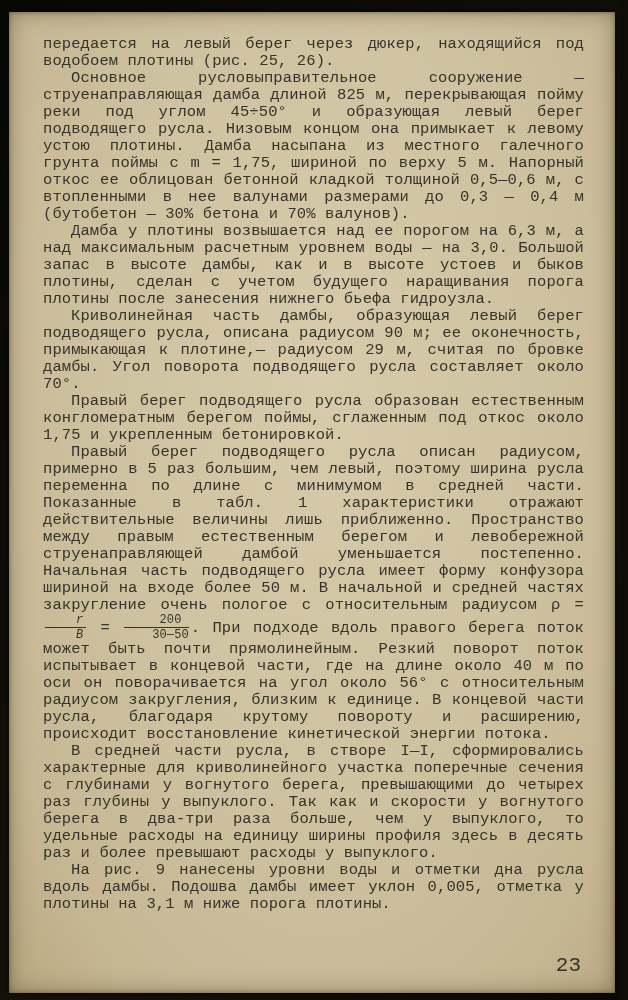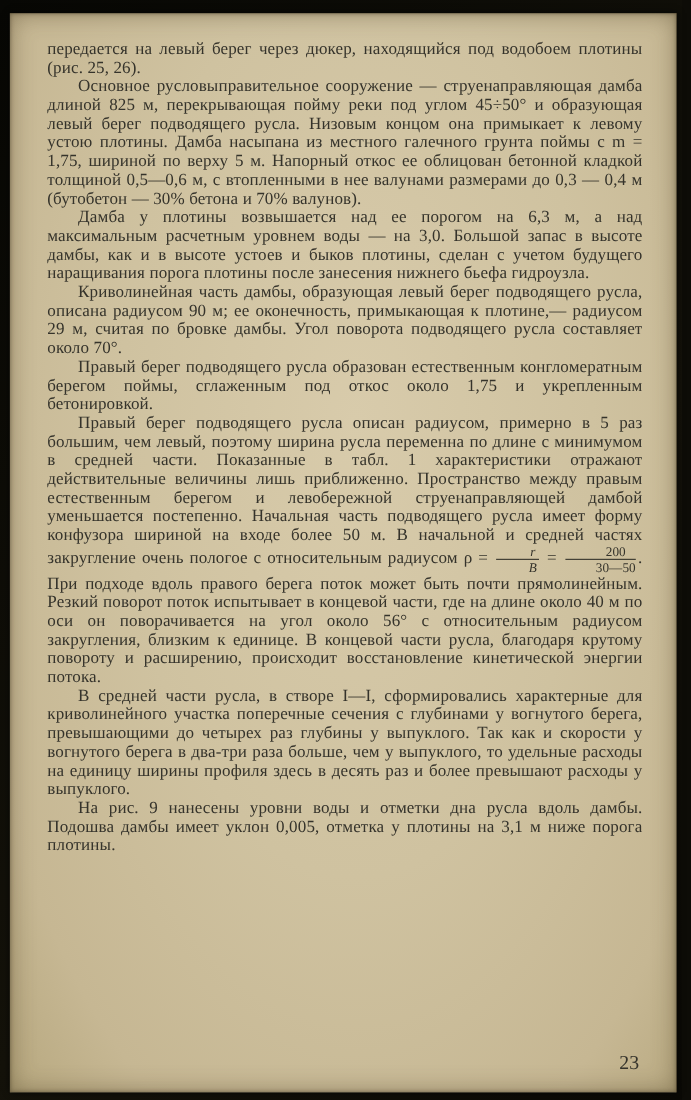--- a/index.html
+++ b/index.html
@@ -6,20 +6,21 @@
   body {
     width: 628px; height: 1000px;
     background: #0d0c07;
     font-family: "Liberation Serif", serif;
     overflow: hidden;
   }
   .scan {
     position: relative;
     width: 620px; height: 1000px;
     background: linear-gradient(135deg, #070704 0%, #14120a 60%, #0a0905 100%);
+    font-family: Liberation Mono, monospace;
   }
   .paper {
     position: absolute;
     left: 9px; top: 12px; right: 5px; bottom: 7px;
     background:
       radial-gradient(ellipse at 52% 38%, #d8cbab 0%, #cfc2a0 48%, #c6b793 82%, #b7a87f 100%);
     box-shadow:
       inset 0 0 22px rgba(70, 58, 32, 0.45),
       inset 0 0 4px rgba(40, 32, 16, 0.5),
       0 0 6px rgba(0,0,0,0.8);
@@ -51,21 +52,21 @@
     display: block;
     border-bottom: 1px solid #35332b;
     padding: 0 3px 1px 3px;
   }
   .frac .den { display: block; padding-top: 1px; }
   .frac.var { font-style: italic; }
   .page-number {
     position: absolute;
     right: 34px; bottom: 16px;
     color: #35332b;
-    font-size: 18px;
+    font-size: 21px;
   }
 </style>
 </head>
 <body>
 
 <div class="scan">
   <div class="paper">
     <div class="text-block">
       <p class="para no-indent">передается на левый берег через дюкер, находящийся под водобоем плотины (рис. 25, 26).</p>
       <p class="para">Основное русловыправительное сооружение — струенаправляющая дамба длиной 825 м, перекрывающая пойму реки под углом 45÷50° и образующая левый берег подводящего русла. Низовым концом она примыкает к левому устою плотины. Дамба насыпана из местного галечного грунта поймы с m = 1,75, шириной по верху 5 м. Напорный откос ее облицован бетонной кладкой толщиной 0,5—0,6 м, с втопленными в нее валунами размерами до 0,3 — 0,4 м (бутобетон — 30% бетона и 70% валунов).</p>

